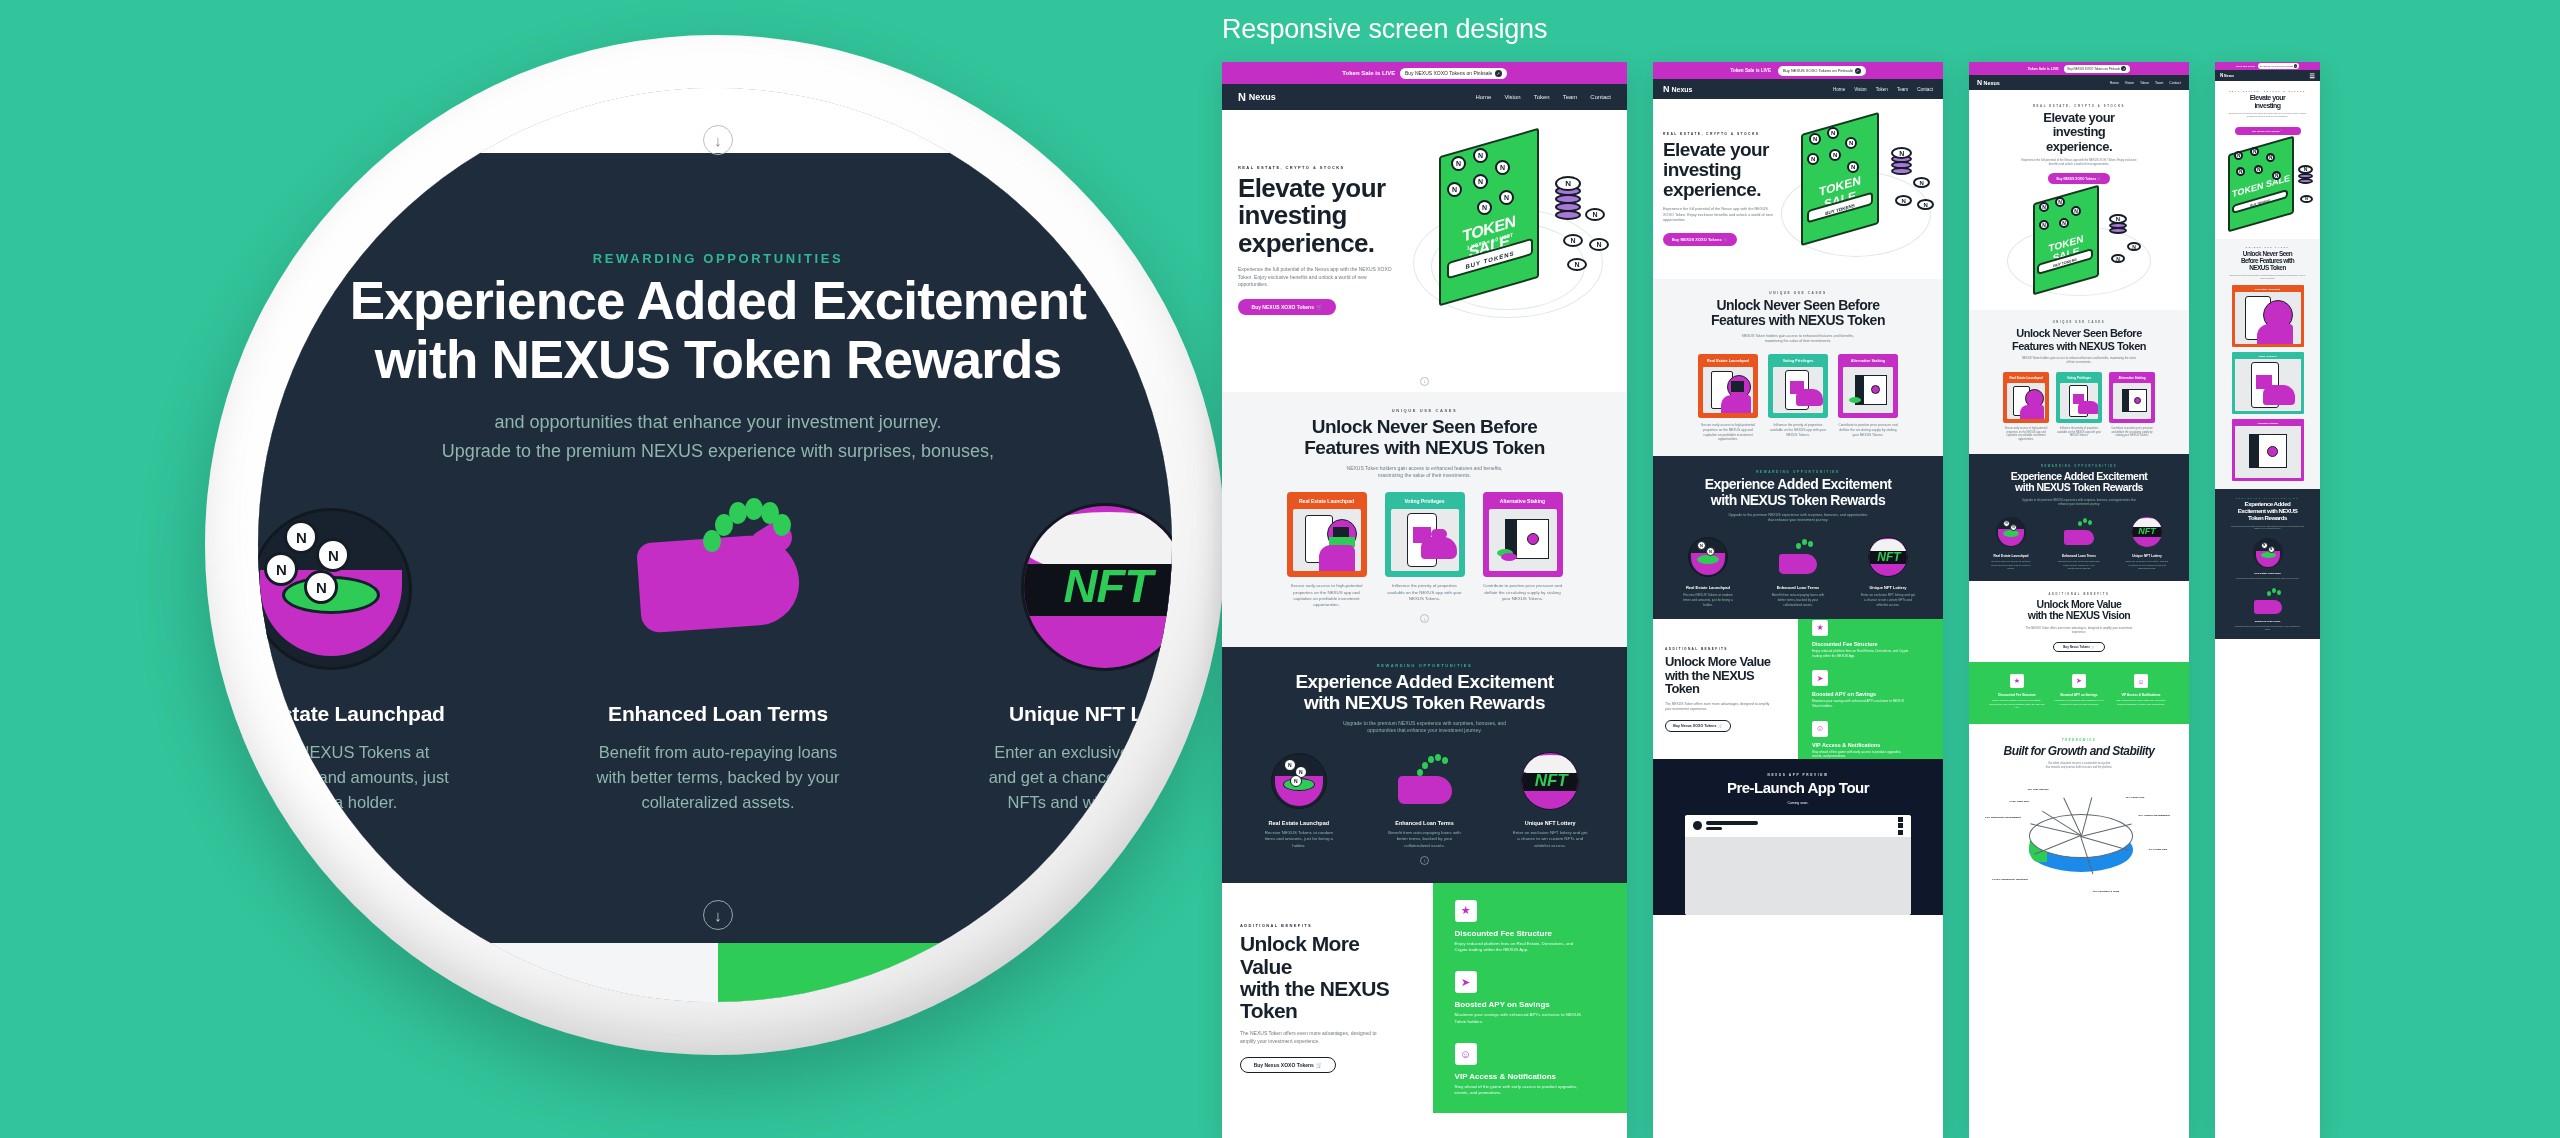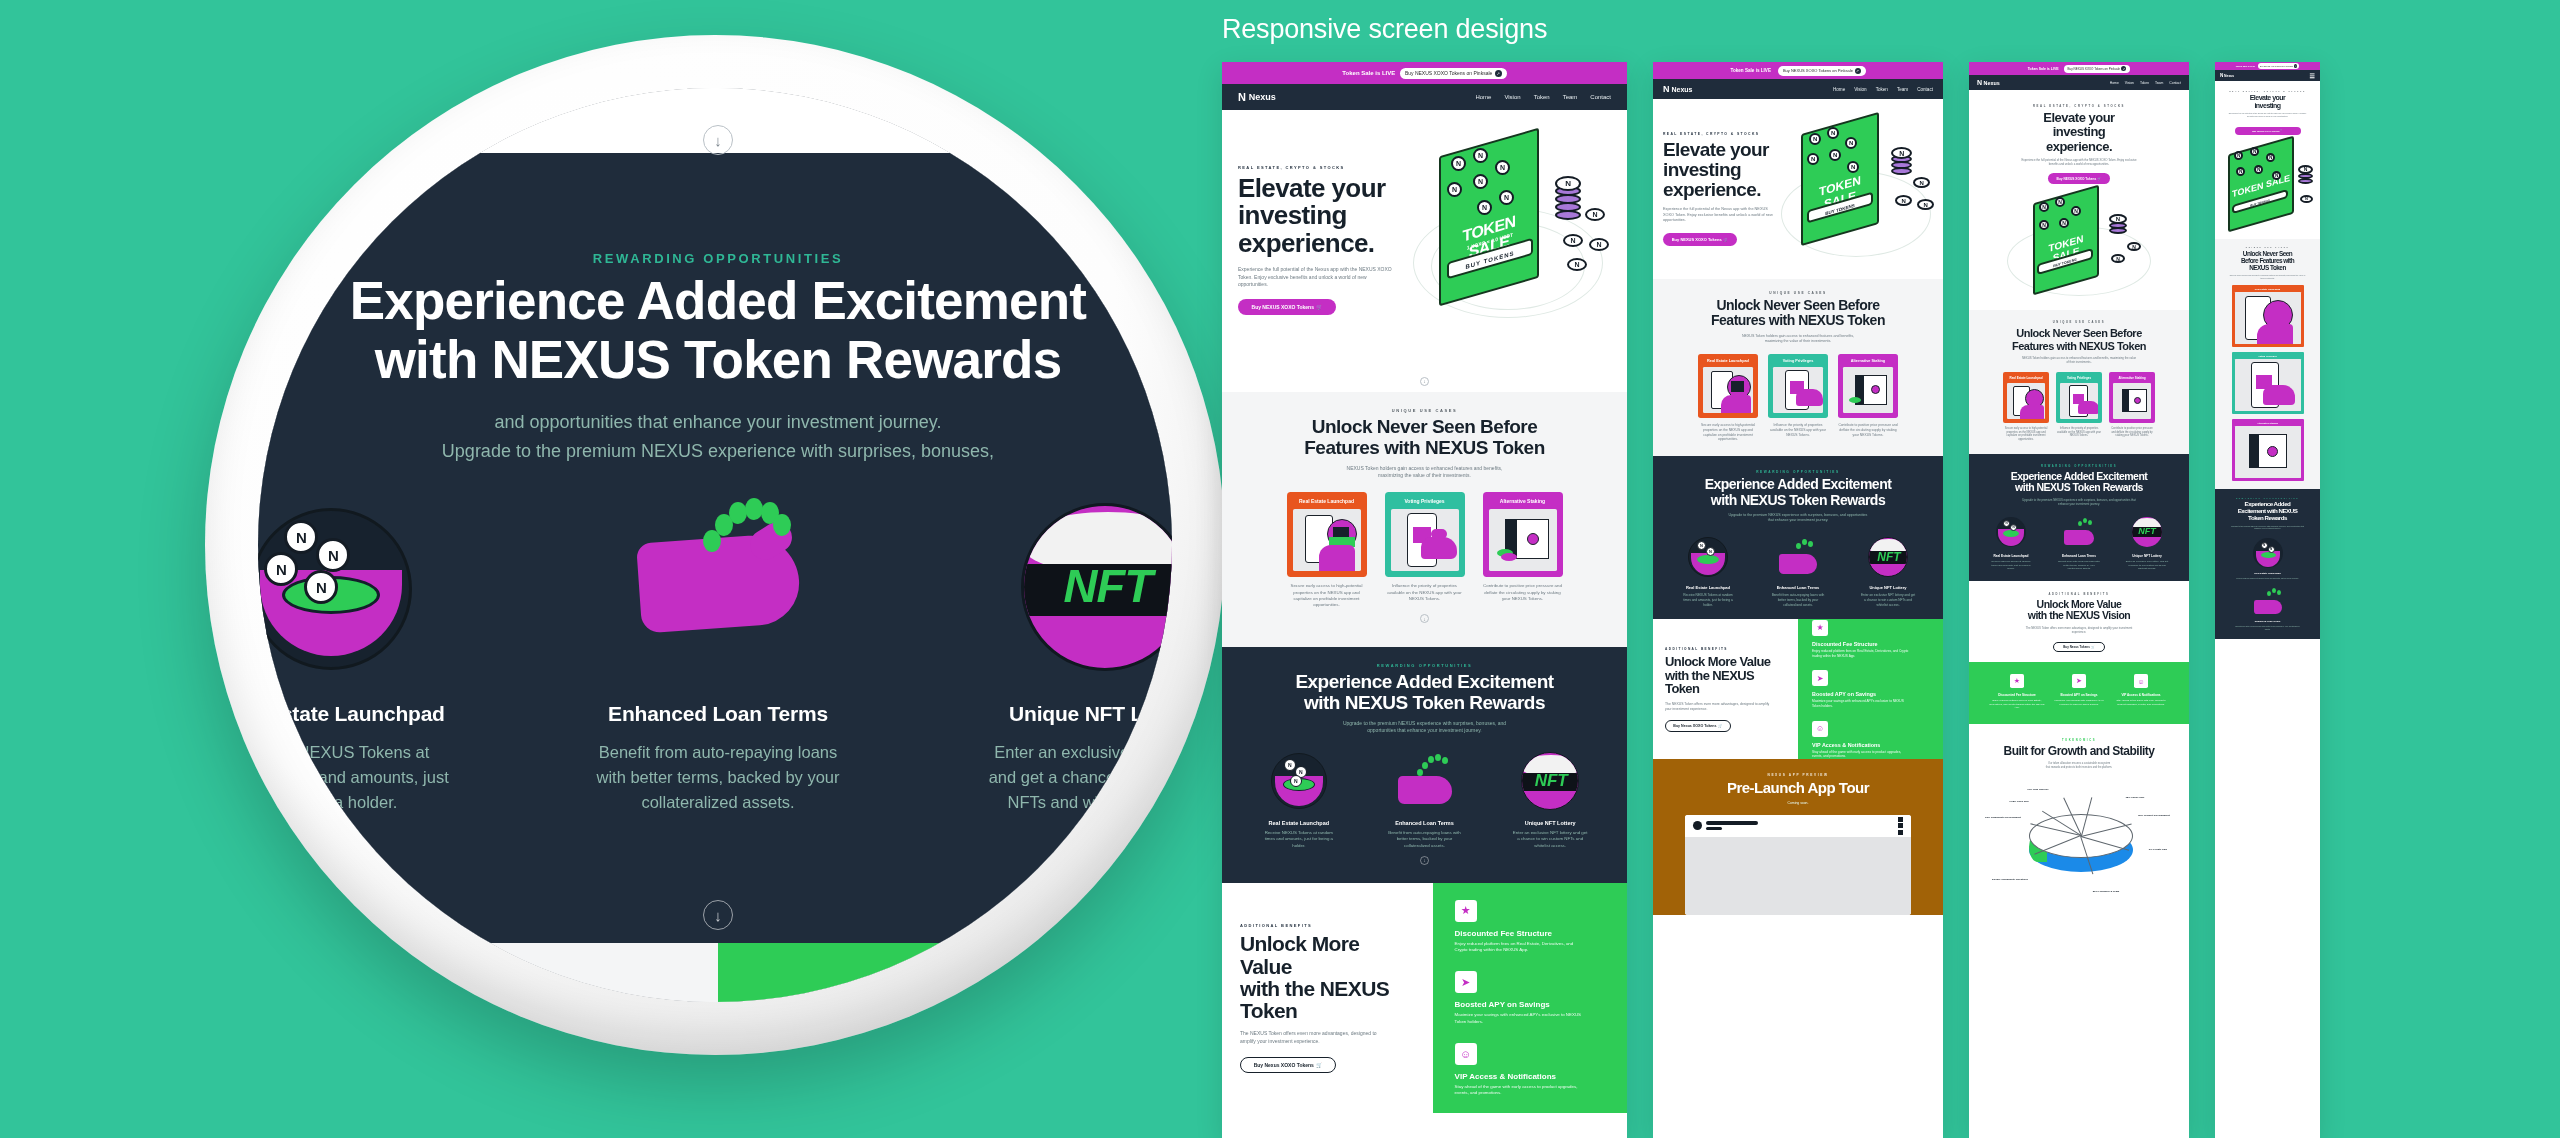--- a/index.html
+++ b/index.html
@@ -151,32 +151,32 @@
   .dcard-desc { color:#8fb7ad; text-align:center; line-height:1.45; }
 
   .split { display:flex; }
   .split-l { background:#ffffff; display:flex; flex-direction:column; justify-content:center; }
   .split-r { background:#2ecc56; display:flex; flex-direction:column; justify-content:center; }
   .benefit { display:flex; flex-direction:column; }
   .benefit-icon { background:#fff; border-radius:calc(7px*var(--s)); display:flex; align-items:center; justify-content:center; color:#c42ec4; }
   .benefit-title { color:#fff; font-weight:bold; }
   .benefit-desc { color:#eafbef; line-height:1.45; }
 
-  .apptour { background:#a16207; text-align:center; }
+  .apptour { background:#0f172a; text-align:center; }
   .apptour .h2 { color:#ffffff; }
   .apptour .kicker-c { color:#ffffff; opacity:.85; }
   .apptour .body-muted { color:#e6fbf3; }
   .browser { background:#ffffff; border-radius:calc(8px*var(--s)); margin:0 auto; position:relative; overflow:hidden; }
   .browser-top { background:#ffffff; display:flex; align-items:center; }
   .browser-body { background:#e2e3e5; width:100%; }
   .browser-dot { border-radius:50%; background:#141c25; }
   .browser-bar { background:#141c25; border-radius:2px; }
   .browser-sq { background:#141c25; }
 
-  .tokensect { background:#ffffff; text-align:center; }
+  .tokensect { background:#ffffff; text-align:center;font-style:italic; }
   .pie-wrap { position:relative; margin:0 auto; }
   .pie-disc { position:absolute; border-radius:50%; background:#ffffff; border:1px solid #5e666d; }
   .pie-rim { position:absolute; border-radius:50%; background:#1b8ae8; }
   .pie-rim.green { background:#2ecc56; }
   .pie-line { position:absolute; background:#5e666d; transform-origin: 0 0; height:1px; }
   .pie-label { position:absolute; color:#17212b; font-weight:bold; line-height:1.25; }
 
   .scrollcue { display:flex; align-items:center; justify-content:center; }
   .scrollcue i { border-radius:50%; border:1px solid #b9c0c6; color:#7d878f; display:flex; align-items:center; justify-content:center; font-style:normal; }
   .scrollcue.on-dark i { border-color:rgba(255,255,255,.4); color:rgba(255,255,255,.6); }

